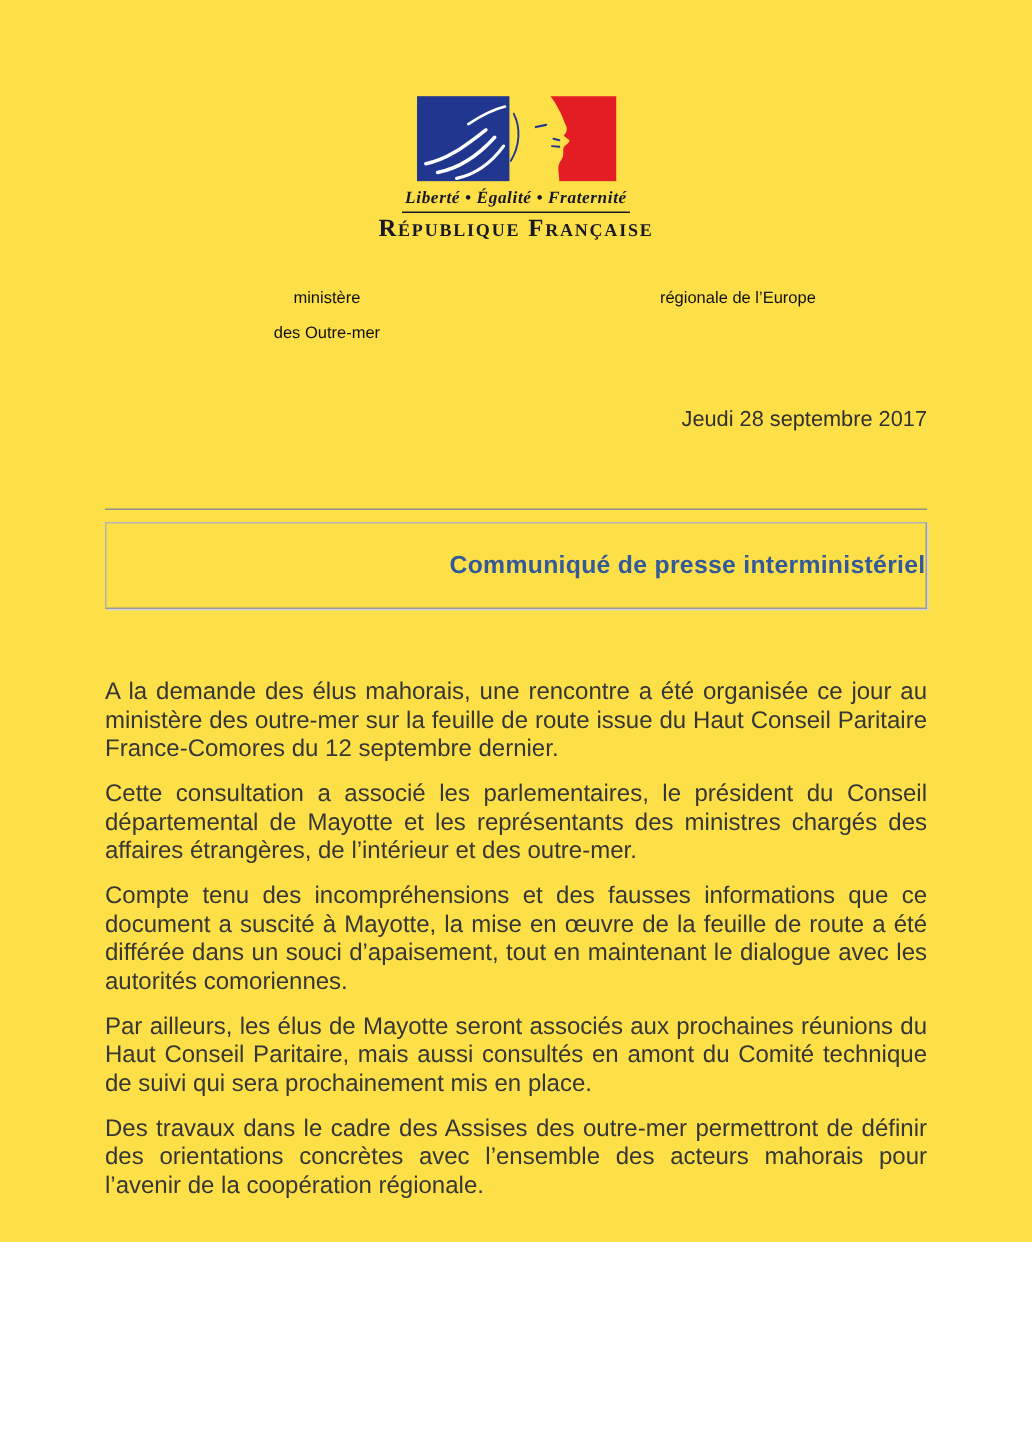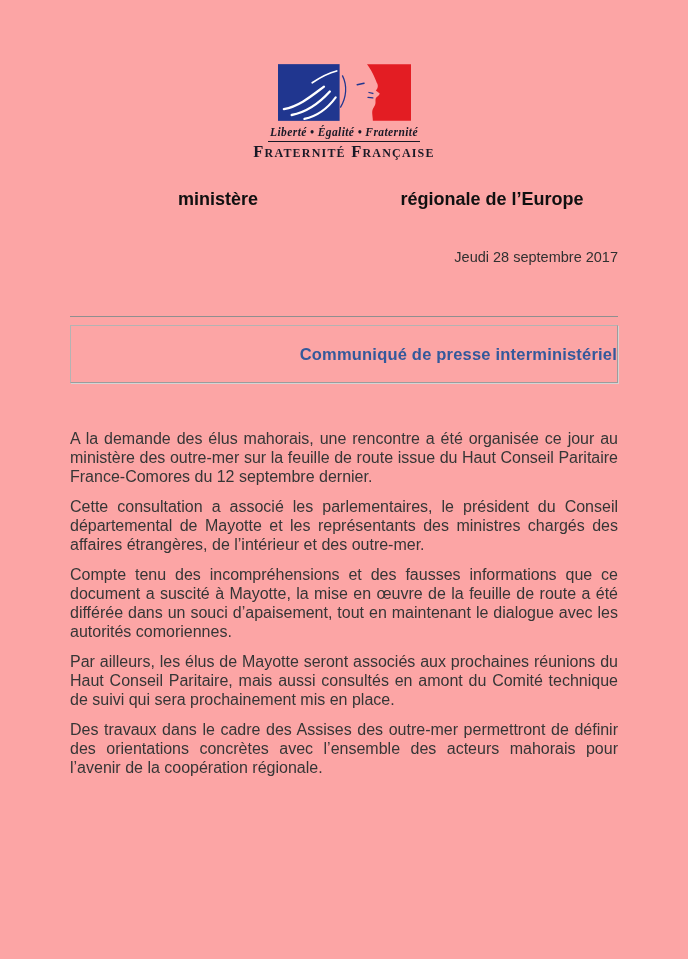--- a/index.html
+++ b/index.html
@@ -1,19 +1,19 @@
 <!DOCTYPE html>
 <html lang="fr"><head>
 <meta charset="utf-8">
 <style>
   html, body { margin:0; padding:0; background:#ffffff; }
   .page {
     position:relative;
-    width:688px; height:959px;
-    background:#fca5a5;
+    width:688px; height:828px;
+    background:#fde047;
     font-family:"Liberation Sans", sans-serif;
     overflow:hidden;
     margin:0 auto;
   }
   .content { width:548px; margin:0 auto; }
 
   
   .logo-block { padding-top:64px; text-align:center; }
   .emblem svg { width:133px; height:57px; display:block; margin:0 auto; }
   .motto {
@@ -30,21 +30,21 @@
   .republic {
     font-family:"Liberation Serif", serif;
     font-variant:small-caps; font-weight:bold;
     font-size:16.5px; letter-spacing:1.2px;
     color:#191926; margin-top:0;
   }
 
   
   .ministries {
     display:flex; margin-top:26px;
-    font-weight:bold; font-size:18px; line-height:23px; color:#101010;
+    font-weight:normal; font-size:11px; line-height:23px; color:#101010;
   }
   .ministry-left  { width:54%; text-align:center; }
   .ministry-right { width:46%; text-align:center; }
 
   
   .date-row { text-align:right; margin-top:38px; font-size:14.5px; color:#303030; }
 
   
   .rule { margin-top:51px; border-top:1px solid #8f8f8f; }
   .title-box {
@@ -97,26 +97,27 @@
                    C99,13 95,5 91,0 Z" fill="#e31d23"></path>
 
           <path class="facedet" stroke-width="1.5" d="M81,21 l7,-1.5"></path>
           <path class="facedet" stroke-width="1.3" d="M93,29 l4,1"></path>
           <path class="facedet" stroke-width="1.3" d="M92,34 l5,0.5"></path>
           <path class="facedet" stroke-width="1.3" d="M66,12 C71,22 70,34 64,44"></path>
         </svg>
       </div>
       <div class="motto">Liberté • Égalité • Fraternité</div>
       <div class="republic-rule"></div>
-      <div class="republic">Fraternité Française</div>
+      <div class="republic">République Française</div>
     </div>
 
     <div class="ministries">
       <div class="ministry-left">
         <div>ministère</div>
+        <div>des Outre-mer</div>
       </div>
       <div class="ministry-right">
         <div>régionale de l’Europe</div>
       </div>
     </div>
 
     <div class="date-row">Jeudi 28 septembre 2017</div>
 
     <div class="rule"></div>
     <div class="title-box">

